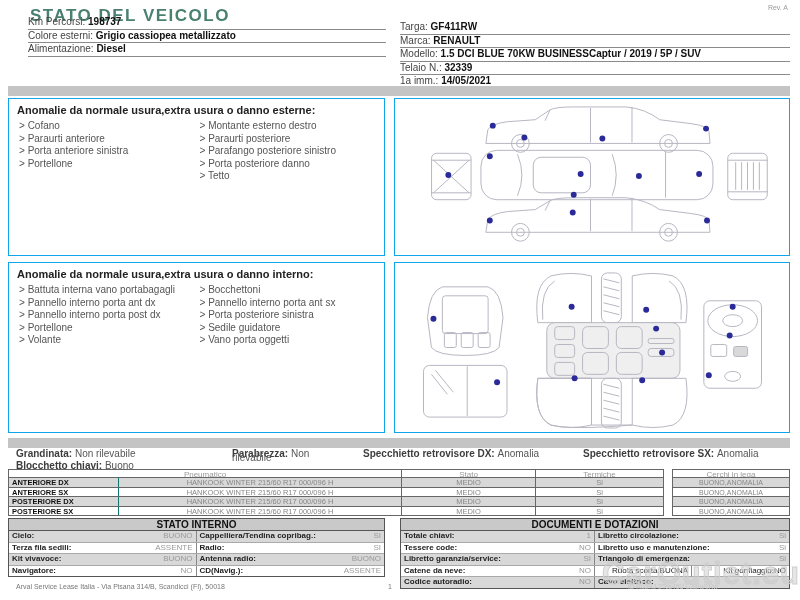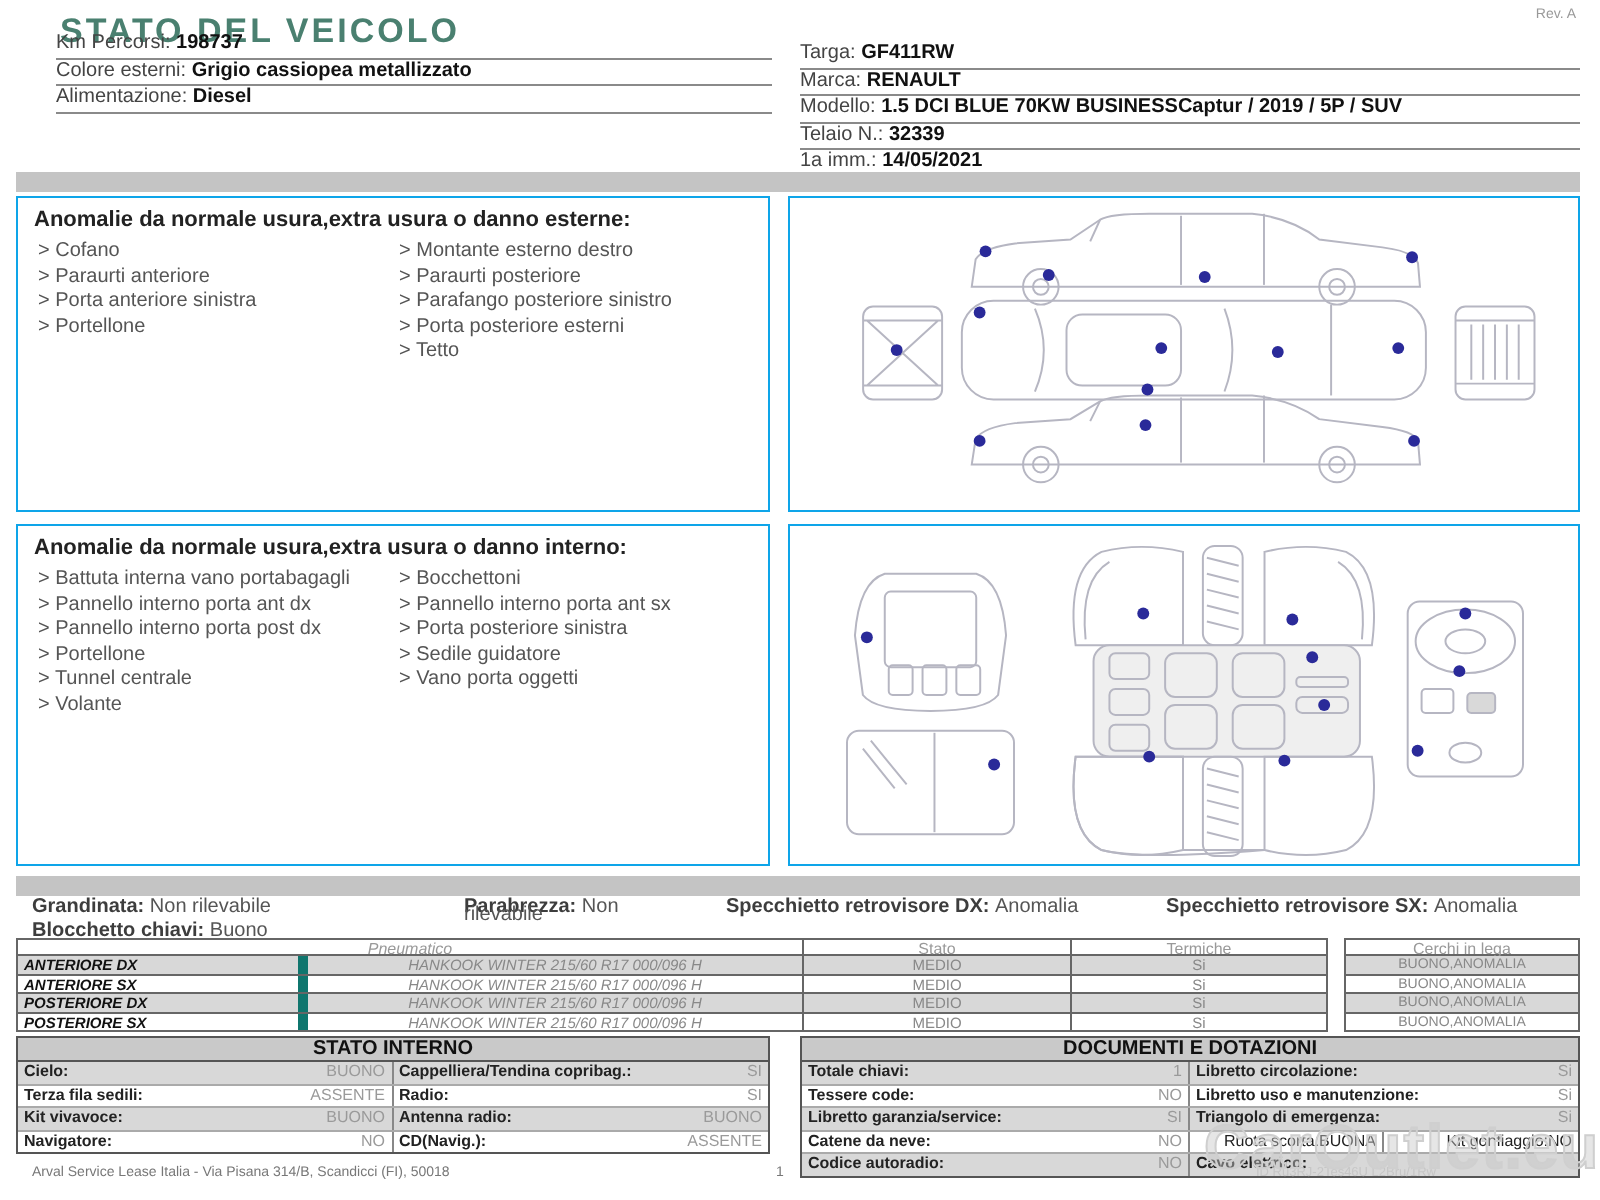--- a/index.html
+++ b/index.html
@@ -31,23 +31,23 @@
   
   .status{position:absolute;left:0;top:448px;width:800px;font-size:10px;color:#555;}
   .status b{color:#3d3d3d;font-weight:bold;}
   .st{position:absolute;white-space:nowrap;}
   .pb-wrap{position:relative;display:inline-block;}
   .pb-overlap{position:absolute;left:0;top:3.5px;color:#555;font-weight:normal;}
   
   .tires{position:absolute;left:8px;top:469px;width:782px;font-size:7.5px;}
   .trow{display:flex;height:9.5px;line-height:9.5px;}
   .thead{height:9px;line-height:9px;color:#999;font-size:8px;}
-  .c-pn{width:392px;border:1px solid #666;border-top:none;display:flex;font-style:italic;}
+  .c-pn{width:392px;border:1px solid #666;border-top:none;display:flex;}
   .thead .c-pn{border-top:1px solid #666;justify-content:center;}
-  .c-pos{width:145px;font-weight:bold;color:#111;padding-left:3px;border-right:5px solid #0f766e;box-sizing:border-box;}
+  .c-pos{width:110px;font-weight:bold;color:#111;padding-left:3px;border-right:1px solid #0f766e;box-sizing:border-box;}
   .c-tire{flex:1;text-align:center;color:#888;}
   .c-st{width:133px;border:1px solid #666;border-left:none;border-top:none;text-align:center;color:#888;}
   .thead .c-st{border-top:1px solid #666;color:#999;}
   .c-tm{width:127px;border:1px solid #666;border-left:none;border-top:none;text-align:center;color:#888;}
   .thead .c-tm{border-top:1px solid #666;color:#999;}
   .c-gap{width:8px;}
   .c-cl{flex:1;border:1px solid #666;border-top:none;text-align:center;color:#888;font-size:7px;}
   .thead .c-cl{border-top:1px solid #666;font-size:8px;color:#999;}
   .rg{background:#d8d8d8;} .rw{background:#fff;}
   
@@ -102,21 +102,21 @@
       <div class="col">
         <div class="li">Cofano</div>
         <div class="li">Paraurti anteriore</div>
         <div class="li">Porta anteriore sinistra</div>
         <div class="li">Portellone</div>
       </div>
       <div class="col">
         <div class="li">Montante esterno destro</div>
         <div class="li">Paraurti posteriore</div>
         <div class="li">Parafango posteriore sinistro</div>
-        <div class="li">Porta posteriore esterni</div>
+        <div class="li">Porta posteriore danno</div>
         <div class="li">Tetto</div>
       </div>
     </div>
   </div>
 
   <div class="panel p-ext-r">
     <svg width="394" height="156" viewBox="0 0 395 158" fill="none" stroke="#b6b6c2" stroke-width="1">
 
       <path d="M90 45 L92 31 Q96 25 112 23 L140 21 L155 11 Q160 8 180 8 L232 8 Q252 10 266 21 L298 25 Q314 27 316 33 L317 45 Z"></path>
       <circle cx="125" cy="45" r="9"></circle>
@@ -167,21 +167,20 @@
   </div>
 
   <div class="panel p-int-l">
     <div class="sec-title">Anomalie da normale usura,extra usura o danno interno:</div>
     <div class="cols">
       <div class="col">
         <div class="li">Battuta interna vano portabagagli</div>
         <div class="li">Pannello interno porta ant dx</div>
         <div class="li">Pannello interno porta post dx</div>
         <div class="li">Portellone</div>
-        <div class="li">Tunnel centrale</div>
         <div class="li">Volante</div>
       </div>
       <div class="col">
         <div class="li">Bocchettoni</div>
         <div class="li">Pannello interno porta ant sx</div>
         <div class="li">Porta posteriore sinistra</div>
         <div class="li">Sedile guidatore</div>
         <div class="li">Vano porta oggetti</div>
       </div>
     </div>

